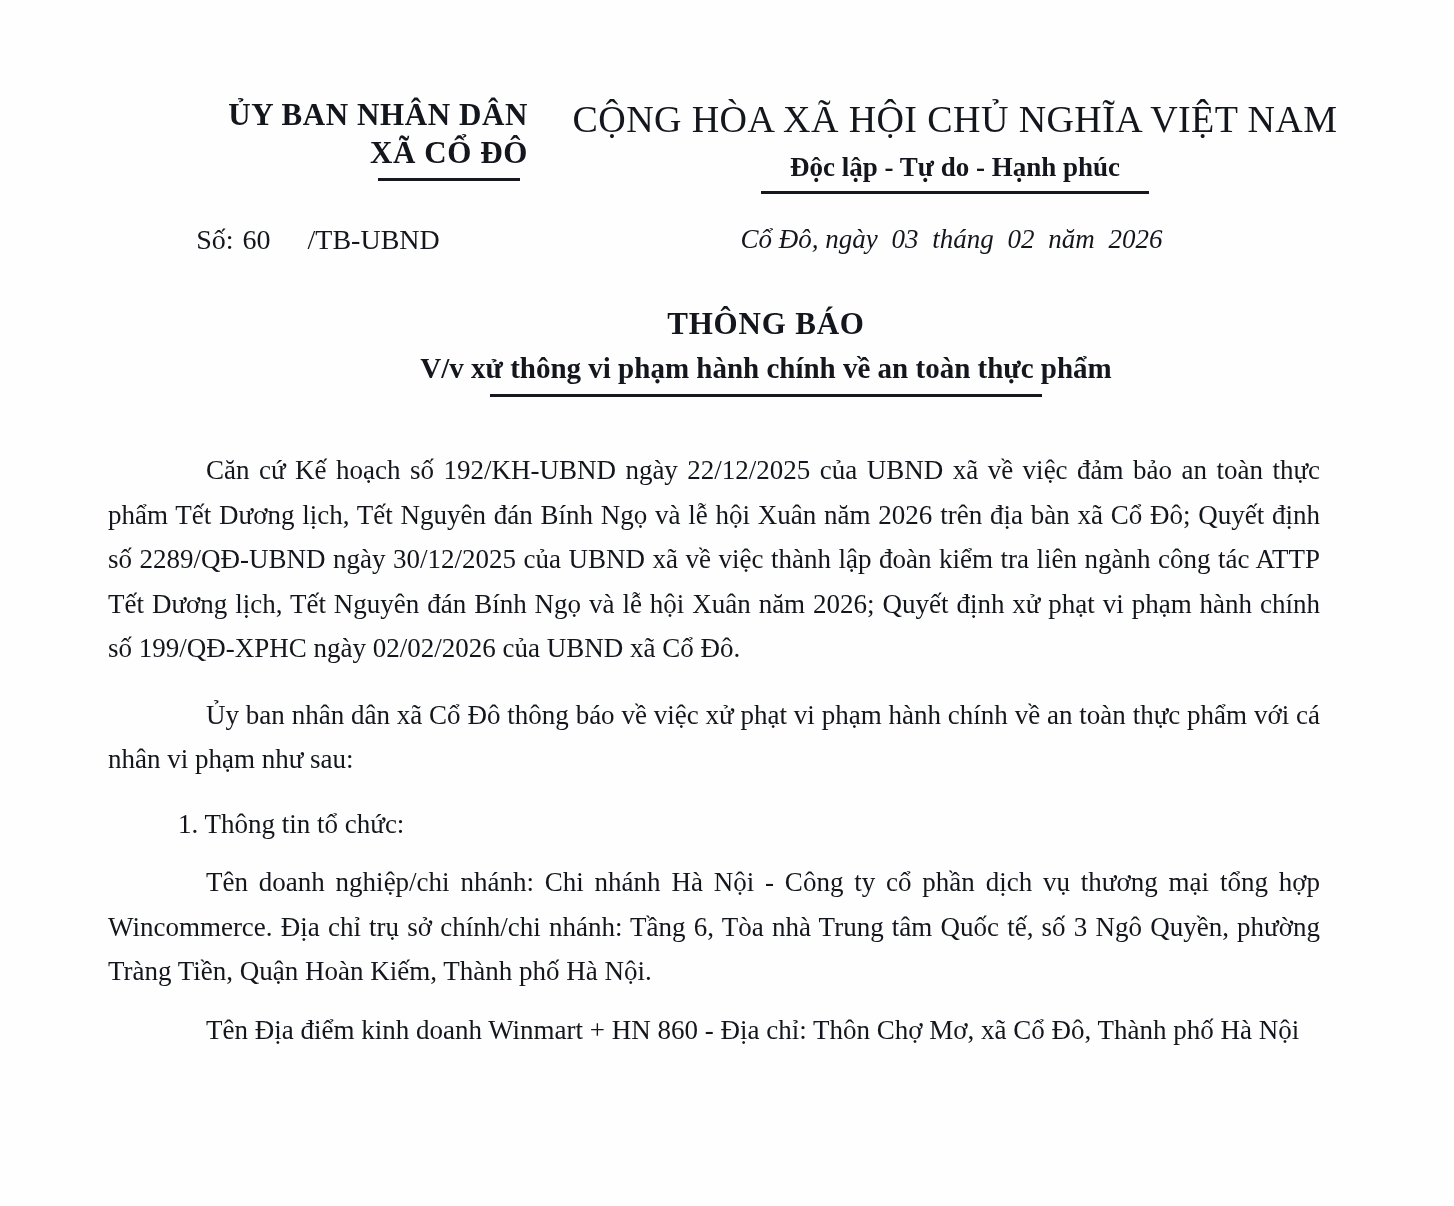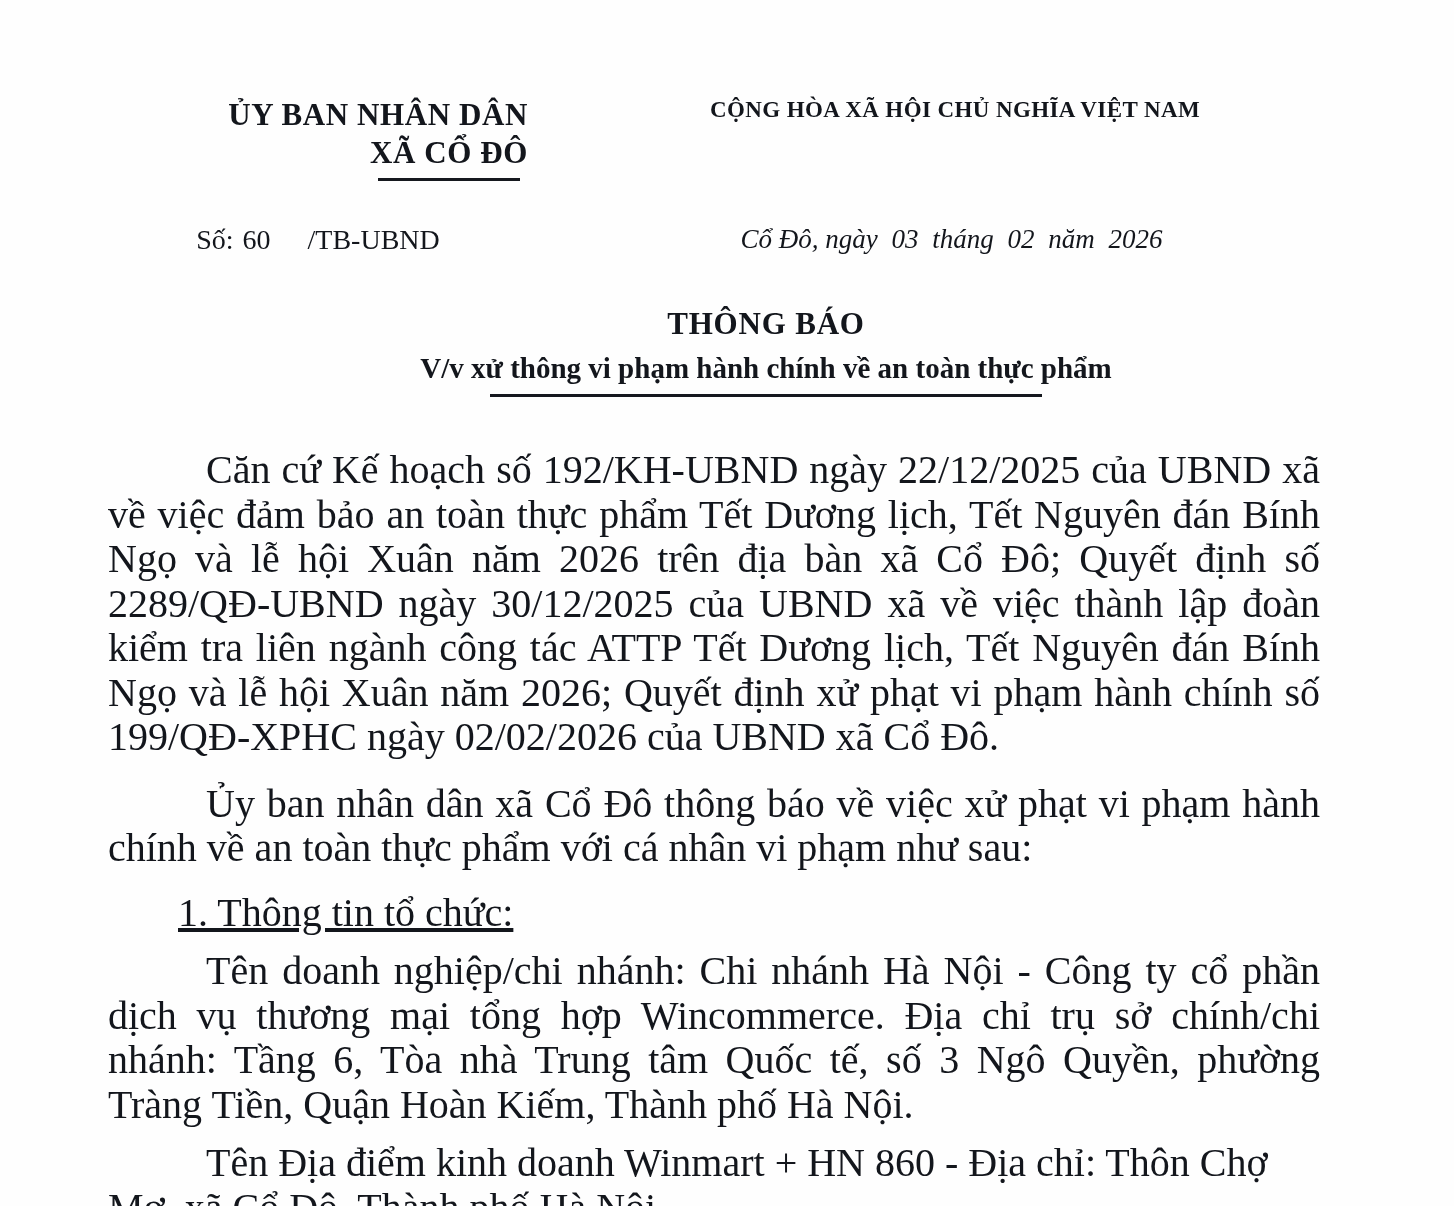--- a/index.html
+++ b/index.html
@@ -69,22 +69,22 @@
     position: absolute;
     left: 50%;
     transform: translateX(-50%);
     bottom: -9px;
     width: 142px;
     height: 3px;
     background: #15181e;
   }
 
   .nation-line1 {
-    font-size: 23px;
-    font-weight: bold;
+    font-size: 38px;
+    font-weight: normal;
     letter-spacing: 0.4px;
     line-height: 1.22;
     white-space: nowrap;
   }
   .nation-line2 {
     font-size: 27px;
     font-weight: bold;
     line-height: 1.3;
     margin-top: 8px;
     display: inline-block;
@@ -160,55 +160,55 @@
   }
 
   
   .body-text {
     position: absolute;
     top: 448px;
     left: 108px;
     width: 1212px;
   }
   .para {
-    font-size: 40px;
+    font-size: 27px;
     line-height: 44.5px;
     text-align: justify;
     text-justify: inter-word;
     text-indent: 98px;
     margin: 0 0 10px 0;
     hyphens: none;
   }
   .para.last-nofill {
     text-align: left;
   }
   .para.gap-before { margin-top: 22px; }
   .para.gap-small { margin-top: 14px; }
   .para.section-head {
     text-indent: 70px;
     margin-top: 20px;
     margin-bottom: 14px;
     text-align: left;
-    text-decoration: underline;
   }
 </style>
 </head>
 <body>
 
 <div class="page">
 
   <div class="header">
 
     <div class="hdr-left">
       <div class="org-line1">ỦY BAN NHÂN DÂN</div>
       <div class="org-line2">XÃ CỔ ĐÔ</div>
     </div>
 
     <div class="hdr-right">
       <div class="nation-line1">CỘNG HÒA XÃ HỘI CHỦ NGHĨA VIỆT NAM</div>
+      <div class="nation-line2">Độc lập - Tự do - Hạnh phúc</div>
     </div>
 
     <div class="doc-number">
       <span>Số:</span>
       <span class="num">60</span>
       <span class="suffix">/TB-UBND</span>
     </div>
 
     <div class="doc-date">
       <span>Cổ Đô, ngày</span>

